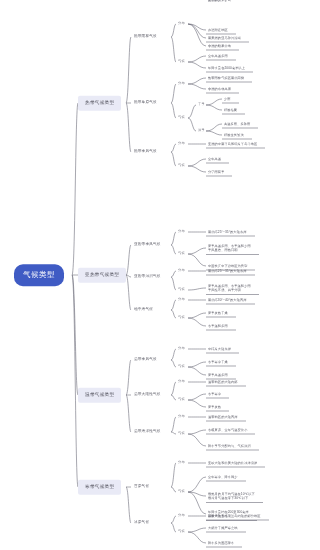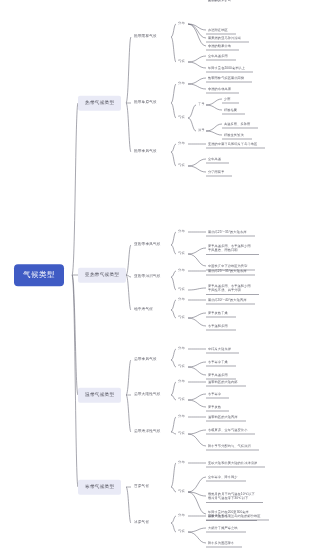--- a/index.html
+++ b/index.html
@@ -12,21 +12,21 @@
   }
   #canvas{position:absolute;left:0;top:0;width:300px;height:550px;}
   svg.links{position:absolute;left:0;top:0;width:300px;height:550px;overflow:visible;}
   svg.links path{fill:none;stroke:#6b6b78;stroke-width:0.6;}
 
   .node{position:absolute;box-sizing:border-box;white-space:nowrap;}
 
   
   .root{
     background:#3f5bc4;color:#ffffff;
-    border-radius:4px;
+    border-radius:9px;
     font-size:7.5px;
     padding:7px 9px;
     letter-spacing:.5px;
     line-height:1;
   }
   
   .lv2{
     background:#e9eaf6;color:#4a4a55;
     border-radius:2px;
     font-size:4.6px;

